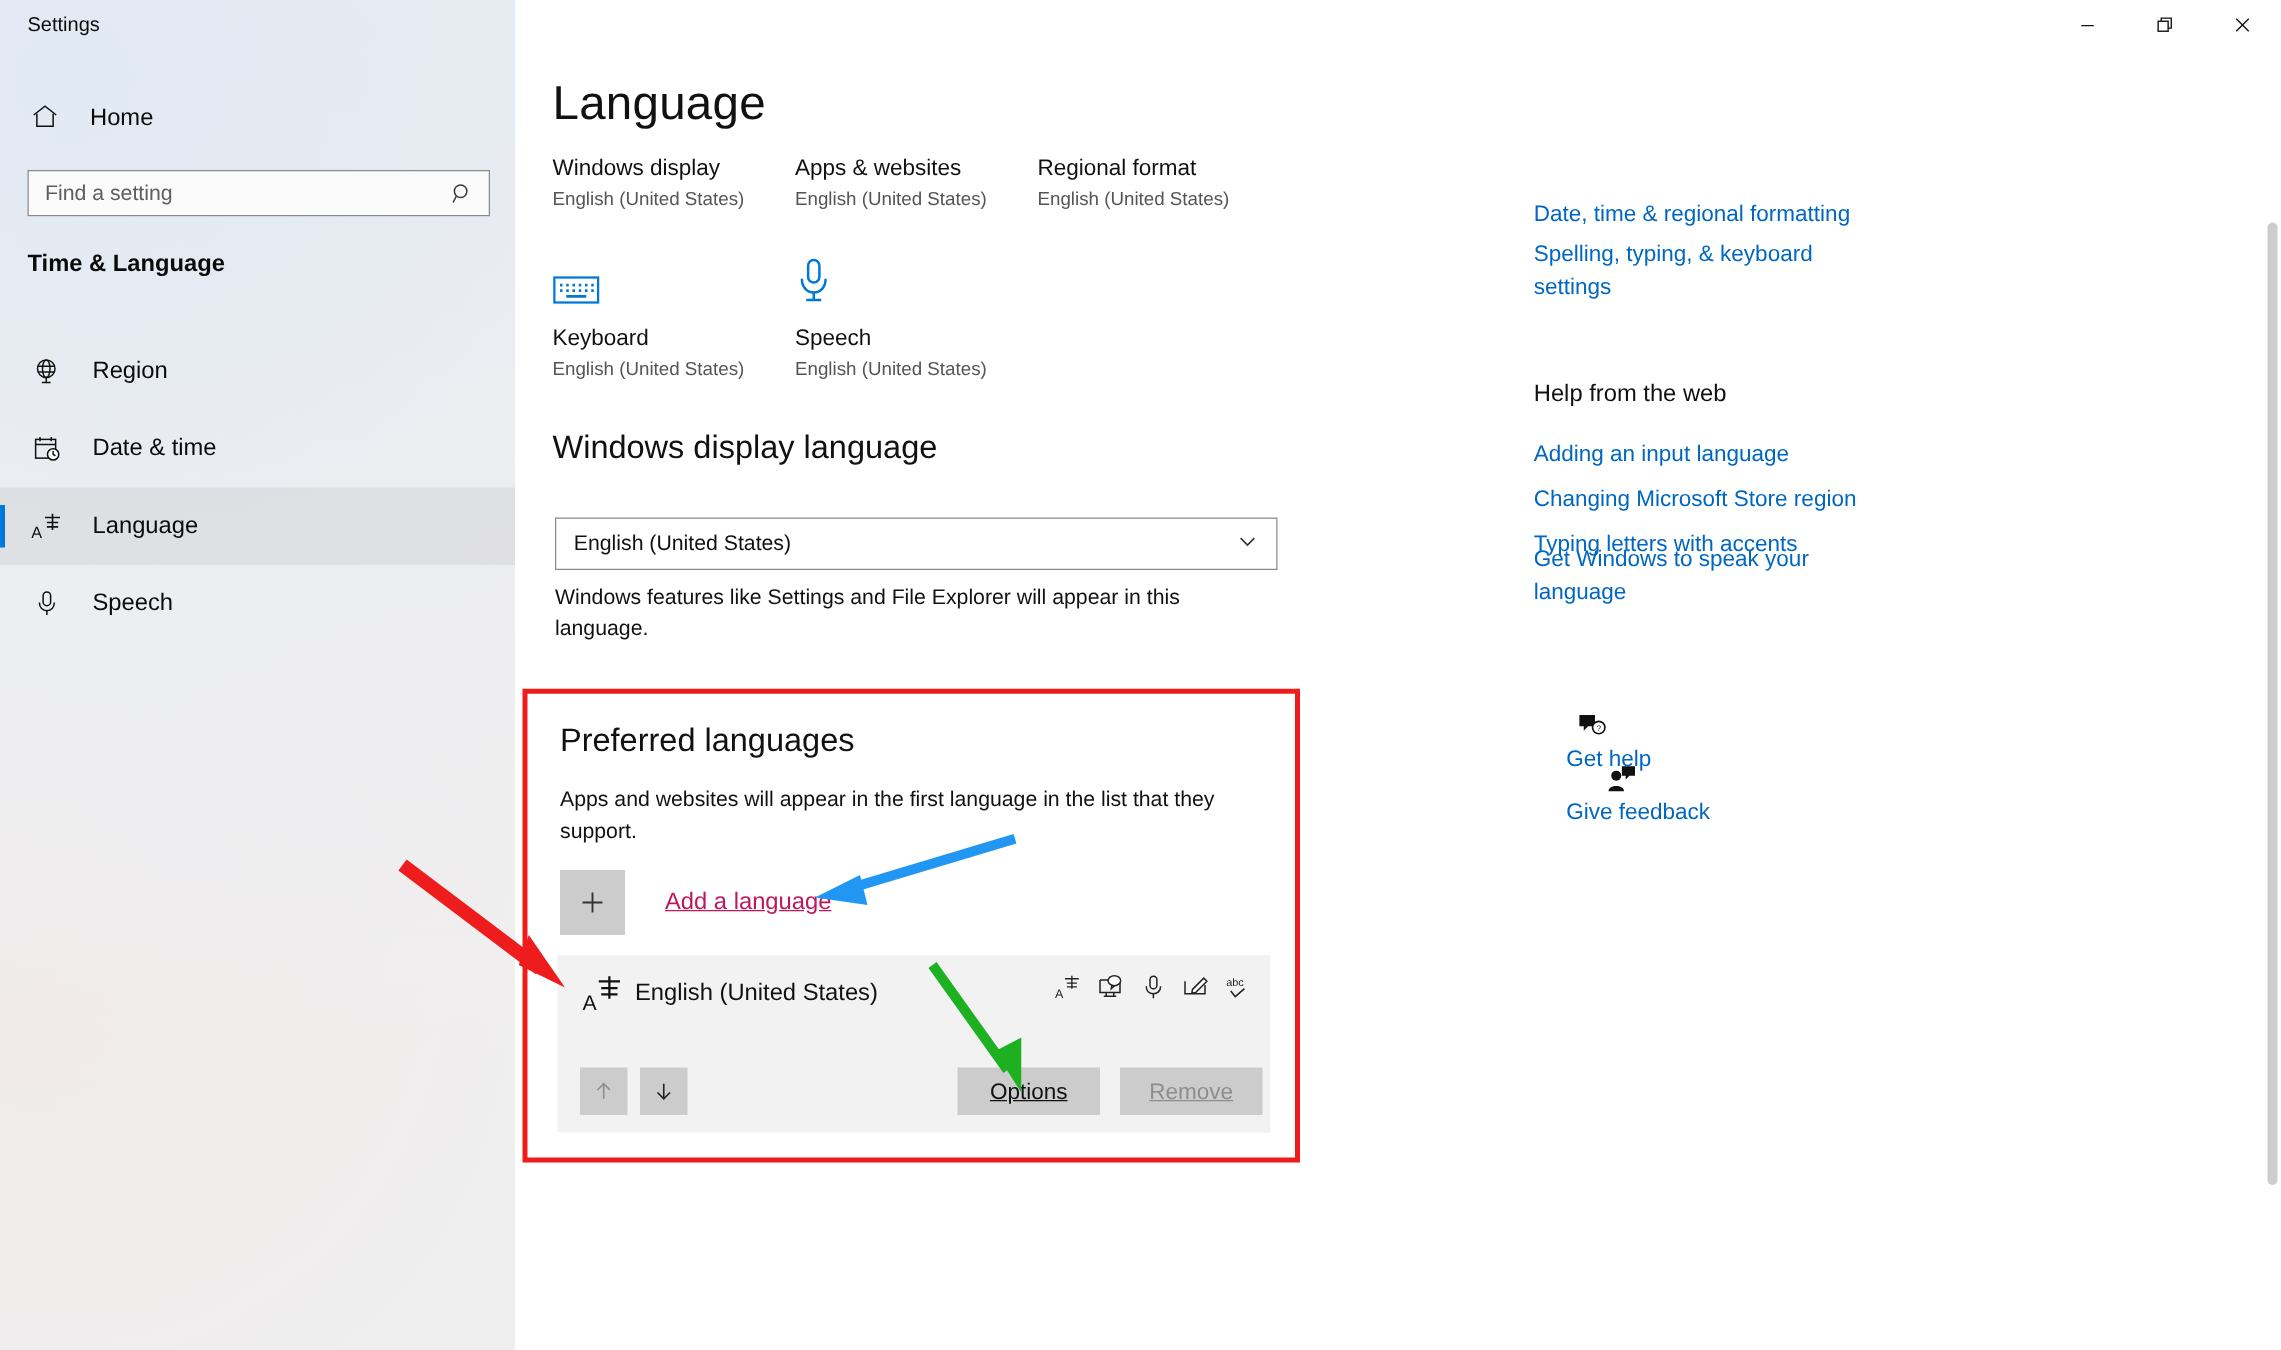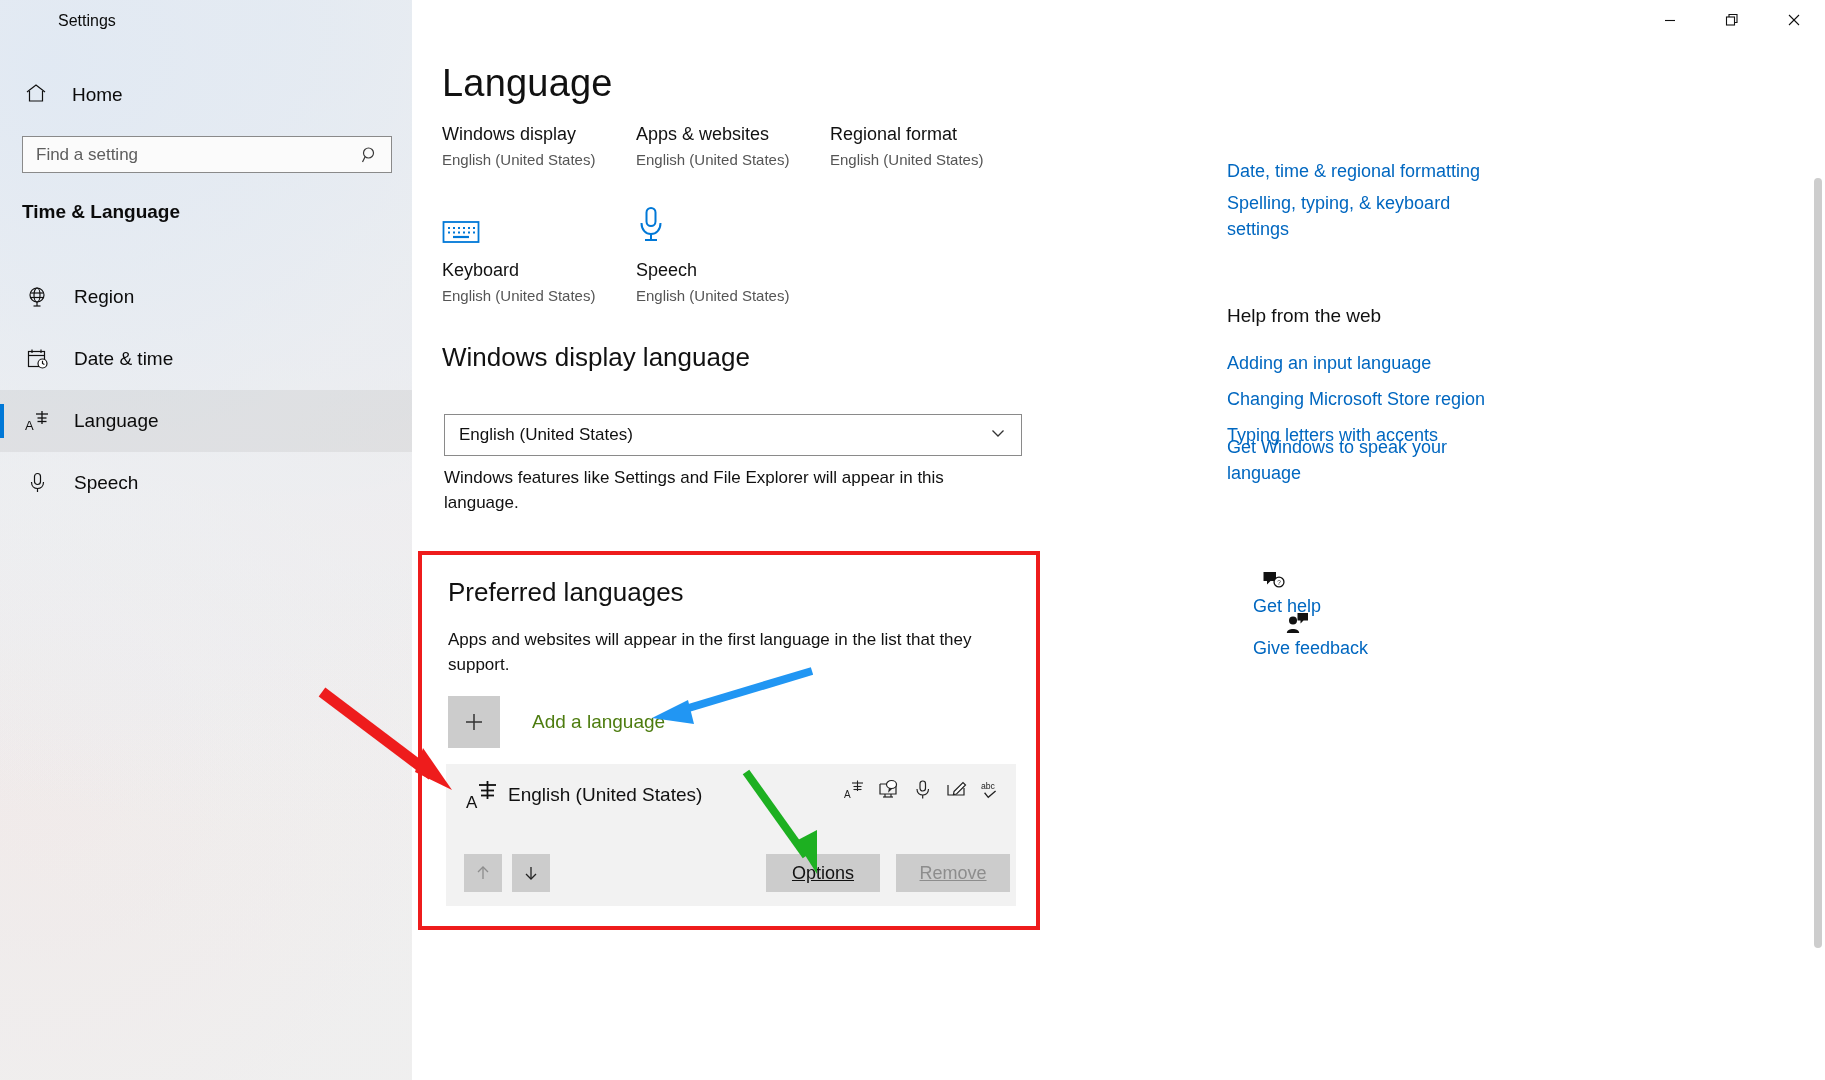--- a/index.html
+++ b/index.html
@@ -11,21 +11,21 @@
   }
   .window { position: relative; width: 1825px; height: 1080px; background:#fff; }
 
   
   .titlebar {
     position:absolute; top:0; left:0; width:1825px; height:40px;
     z-index: 20;
   }
   .title-text {
     position:absolute; left:22px; top:12px;
-    font-size:16px; color:#0b0b0b;margin-left:36px;
+    font-size:16px; color:#0b0b0b;
   }
   .winbtns { position:absolute; right:0; top:0; height:40px; display:flex; }
   .winbtn {
     width:62px; height:40px; display:flex; align-items:center; justify-content:center;
     cursor:default;
   }
 
   
   .sidebar {
     position:absolute; left:0; top:0; width:412px; height:1080px;
@@ -129,21 +129,21 @@
     font-size:17px; color:#111; line-height:1.45;
   }
   .add-lang {
     position:absolute; left:26px; top:140px; width:566px; height:54px;
     display:flex; align-items:center; cursor:default;
   }
   .add-lang .plusbox {
     width:52px; height:52px; background:#cccccc;
     display:flex; align-items:center; justify-content:center;
   }
-  .add-lang .lbl { font-size:19px; color:#4d7c0f; margin-left:32px; }
+  .add-lang .lbl { font-size:19px; color:#be185d; margin-left:32px;text-decoration:underline; }
 
   .lang-row {
     position:absolute; left:24px; top:209px; width:570px; height:142px;
     background:#f2f2f2;
   }
   .lang-top { position:relative; height:72px; }
   .lang-glyph { position:absolute; left:20px; top:14px; }
   .lang-name { position:absolute; left:62px; top:20px; font-size:19px; color:#111; }
   .lang-icons { position:absolute; right:14px; top:14px; display:flex; gap:12px; }
   .lang-icons .li { width:22px; height:24px; display:flex; align-items:center; justify-content:center; cursor:default; }

